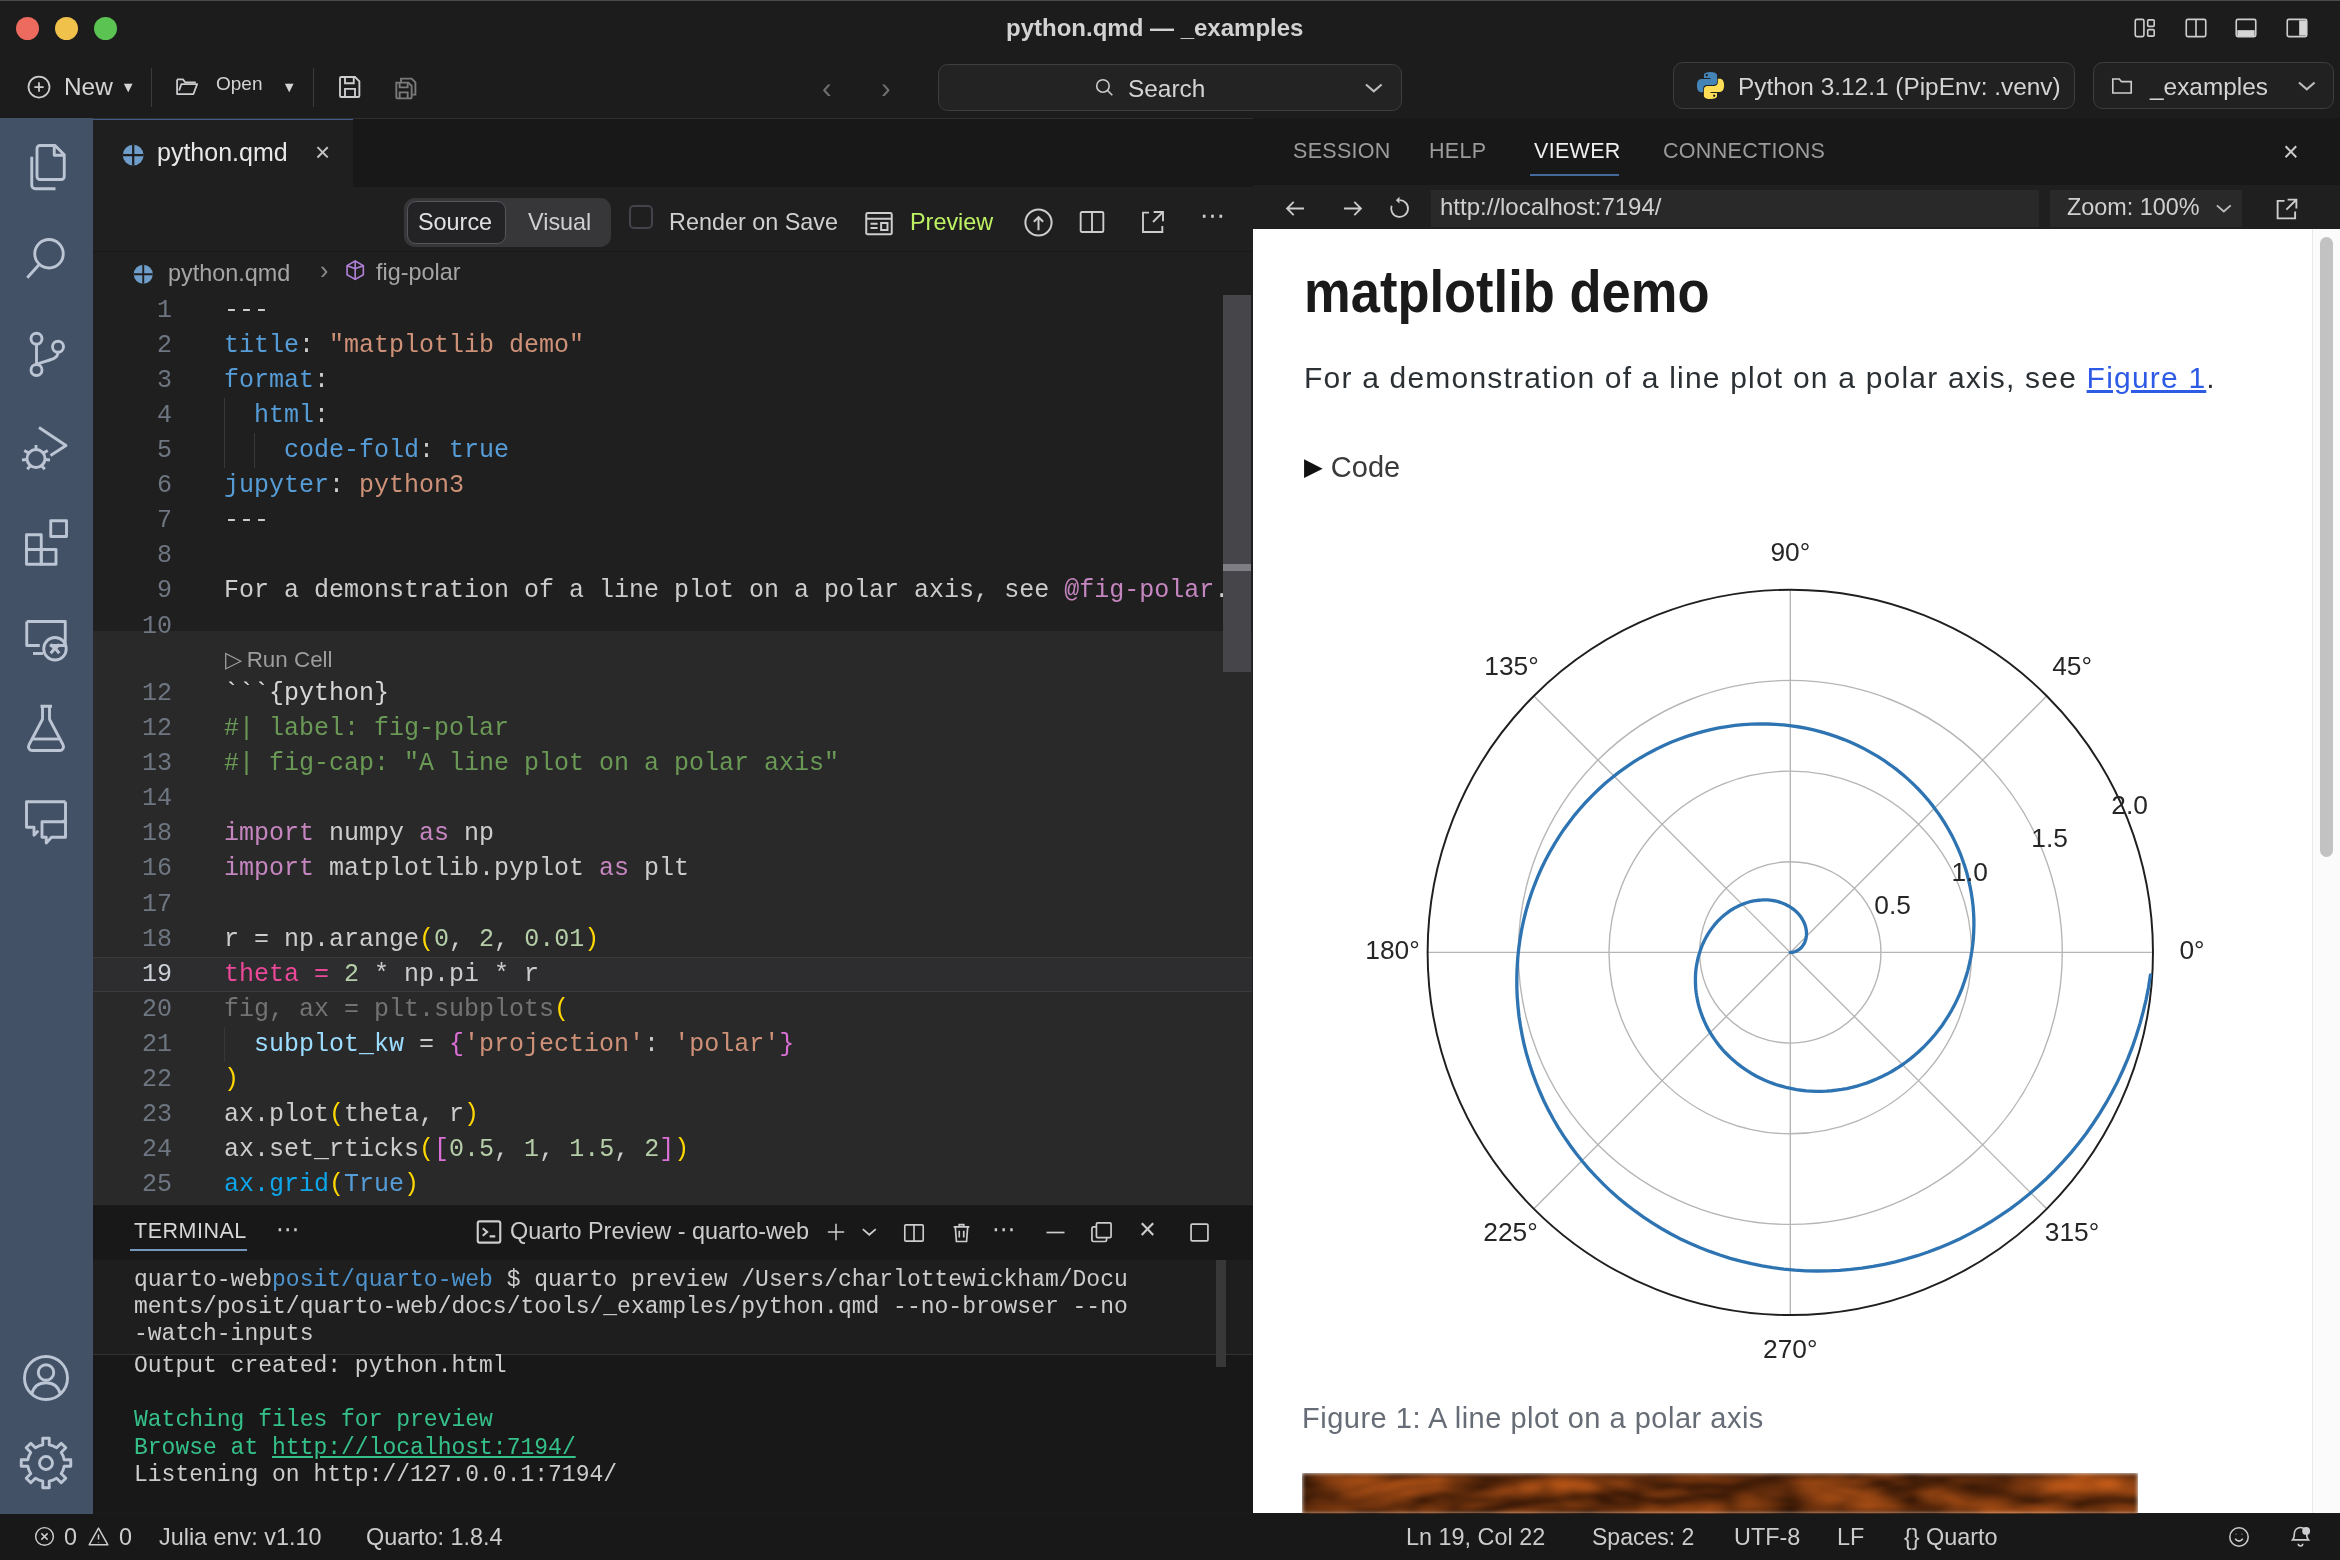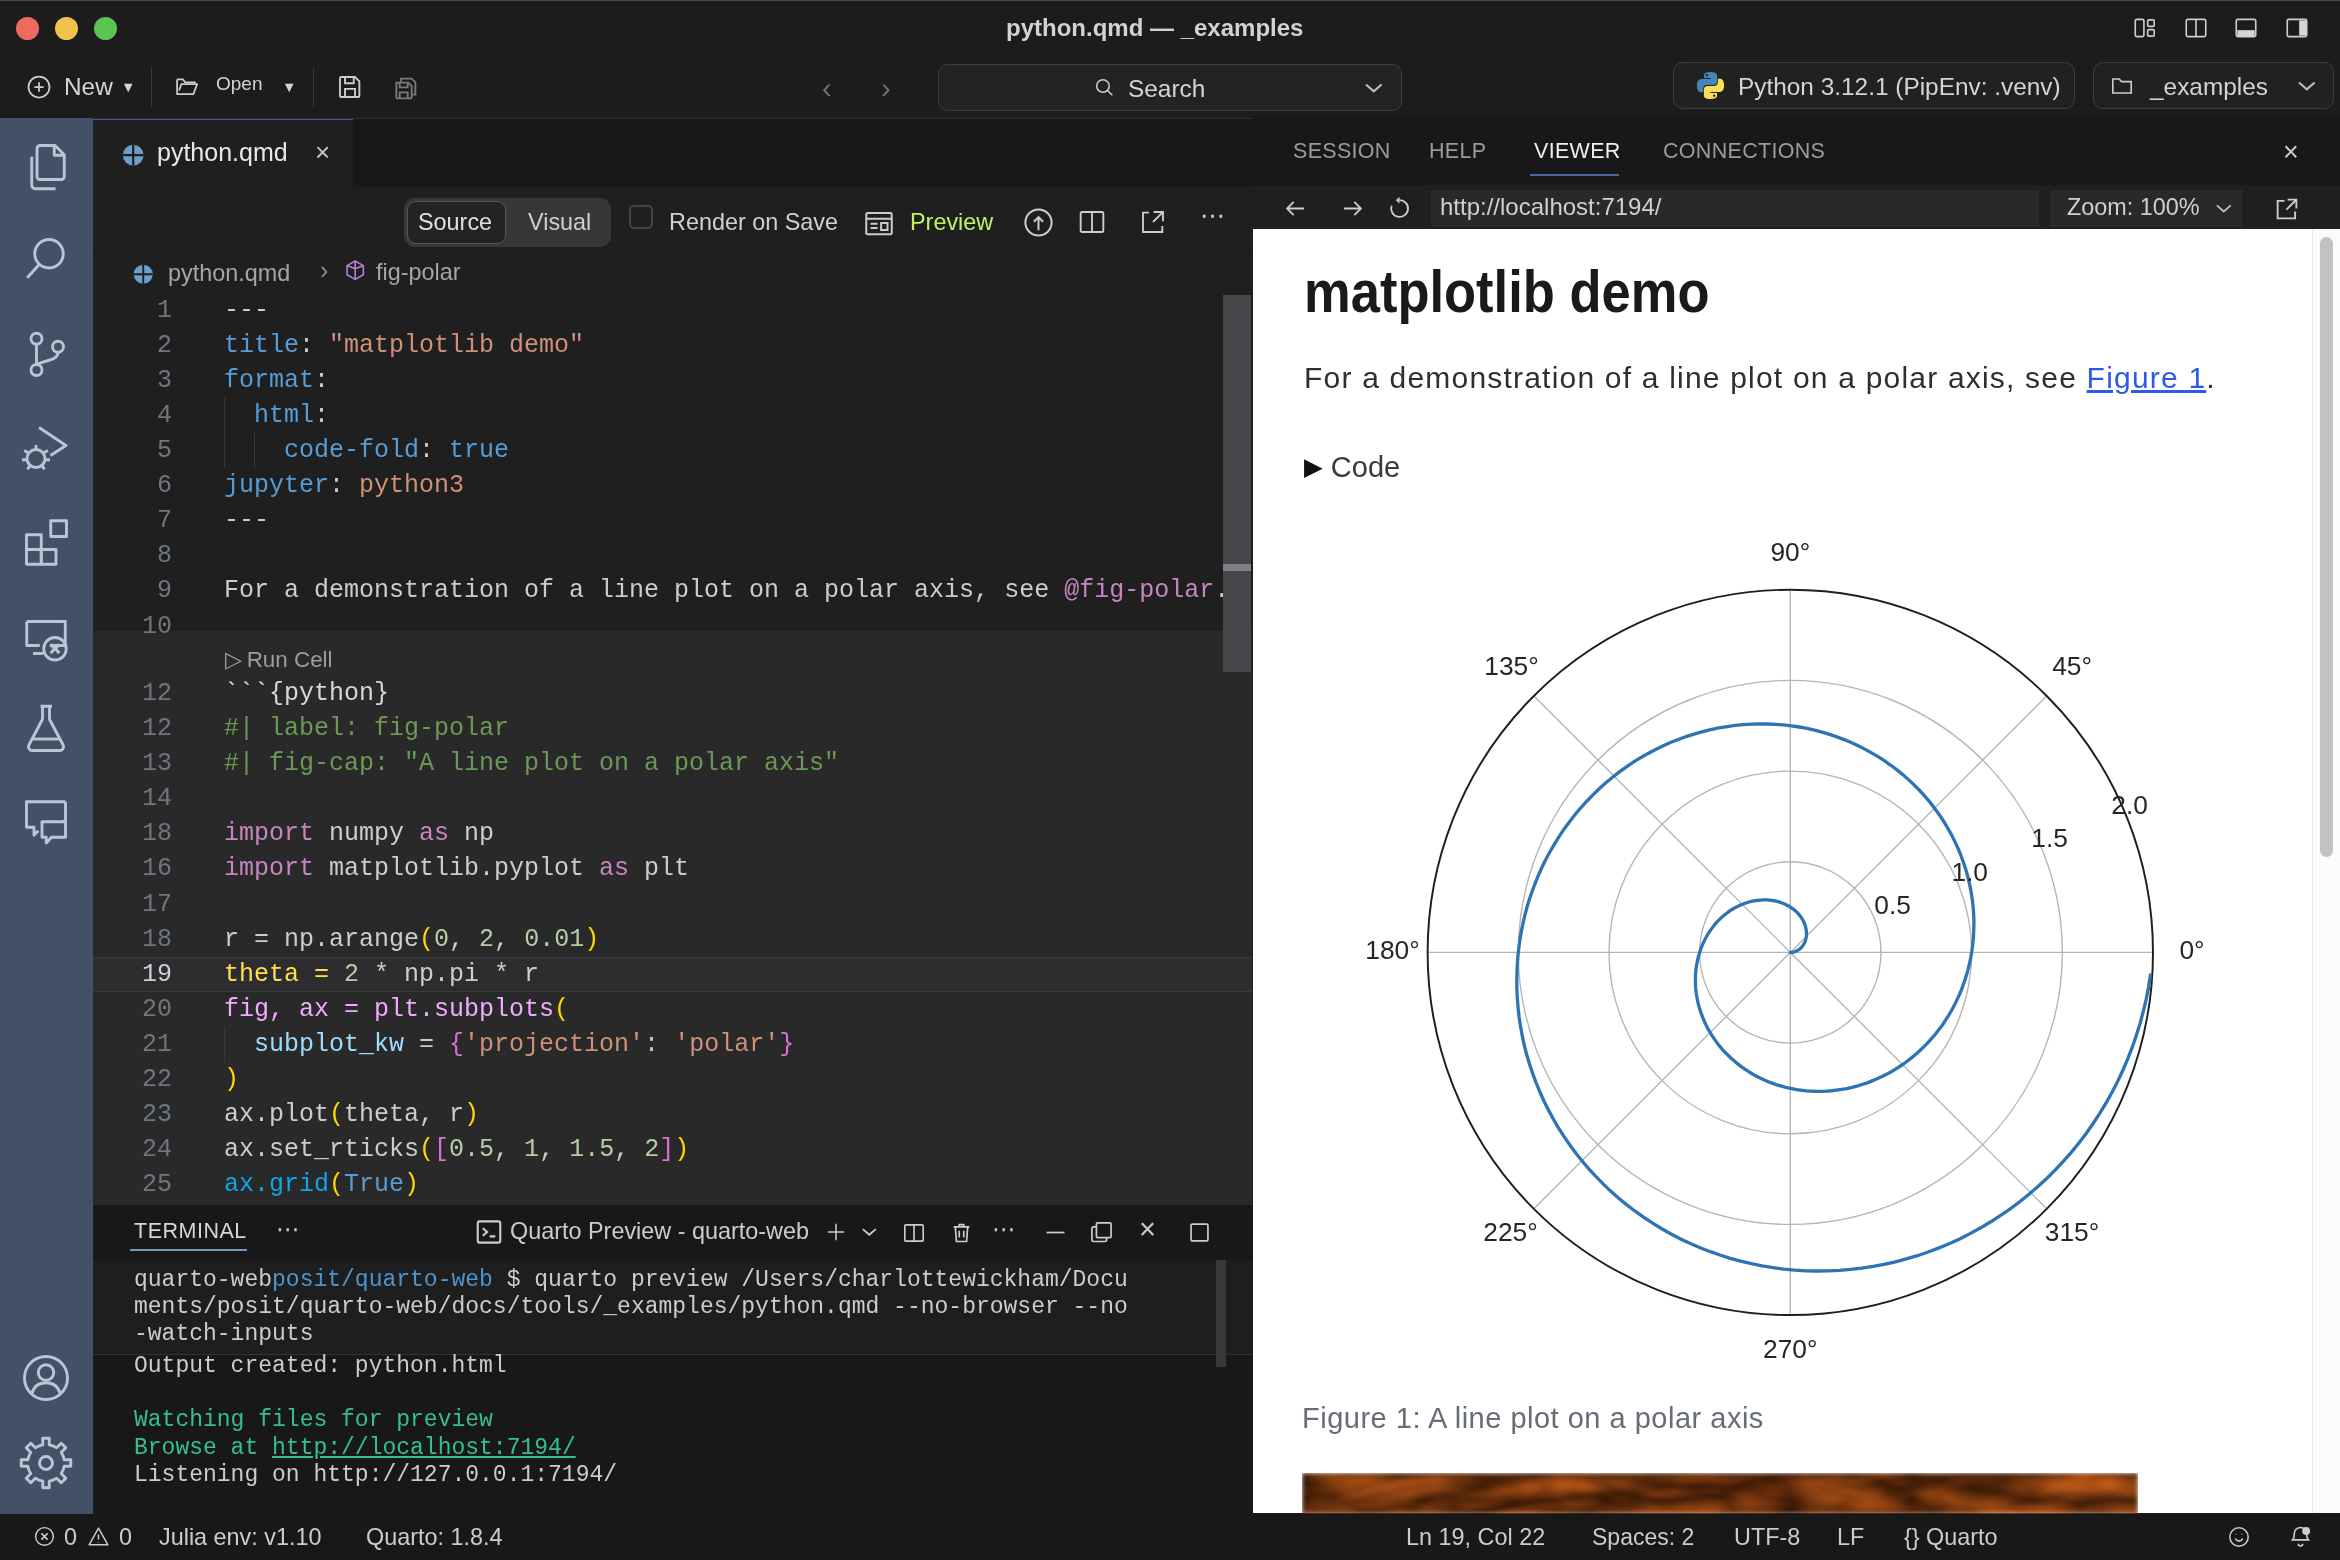--- a/index.html
+++ b/index.html
@@ -226,22 +226,22 @@
 <div style="position:absolute;left:224px;top:433px;height:35px;line-height:35px;white-space:pre;font-family:'Liberation Mono',monospace;font-size:25px"><span style="color:#cccccc">    </span><span style="color:#569cd6">code-fold</span><span style="color:#cccccc">: </span><span style="color:#569cd6">true</span></div>
 <div style="position:absolute;left:224px;top:468px;height:35px;line-height:35px;white-space:pre;font-family:'Liberation Mono',monospace;font-size:25px"><span style="color:#569cd6">jupyter</span><span style="color:#cccccc">: </span><span style="color:#ce9178">python3</span></div>
 <div style="position:absolute;left:224px;top:503px;height:35px;line-height:35px;white-space:pre;font-family:'Liberation Mono',monospace;font-size:25px"><span style="color:#cccccc">---</span></div>
 <div style="position:absolute;left:224px;top:573px;height:35px;line-height:35px;white-space:pre;font-family:'Liberation Mono',monospace;font-size:25px"><span style="color:#cccccc">For a demonstration of a line plot on a polar axis, see </span><span style="color:#c586c0">@fig-polar</span><span style="color:#cccccc">.</span></div>
 <div style="position:absolute;left:224px;top:676px;height:35px;line-height:35px;white-space:pre;font-family:'Liberation Mono',monospace;font-size:25px"><span style="color:#d7d7d7">```{python}</span></div>
 <div style="position:absolute;left:224px;top:711px;height:35px;line-height:35px;white-space:pre;font-family:'Liberation Mono',monospace;font-size:25px"><span style="color:#6a9955">#| label: fig-polar</span></div>
 <div style="position:absolute;left:224px;top:746px;height:35px;line-height:35px;white-space:pre;font-family:'Liberation Mono',monospace;font-size:25px"><span style="color:#6a9955">#| fig-cap: "A line plot on a polar axis"</span></div>
 <div style="position:absolute;left:224px;top:816px;height:35px;line-height:35px;white-space:pre;font-family:'Liberation Mono',monospace;font-size:25px"><span style="color:#c586c0">import</span><span style="color:#cccccc"> numpy </span><span style="color:#c586c0">as</span><span style="color:#cccccc"> np</span></div>
 <div style="position:absolute;left:224px;top:851px;height:35px;line-height:35px;white-space:pre;font-family:'Liberation Mono',monospace;font-size:25px"><span style="color:#c586c0">import</span><span style="color:#cccccc"> matplotlib.pyplot </span><span style="color:#c586c0">as</span><span style="color:#cccccc"> plt</span></div>
 <div style="position:absolute;left:224px;top:922px;height:35px;line-height:35px;white-space:pre;font-family:'Liberation Mono',monospace;font-size:25px"><span style="color:#cccccc">r = np.arange</span><span style="color:#ffd700">(</span><span style="color:#b5cea8">0</span><span style="color:#cccccc">, </span><span style="color:#b5cea8">2</span><span style="color:#cccccc">, </span><span style="color:#b5cea8">0.01</span><span style="color:#ffd700">)</span></div>
-<div style="position:absolute;left:224px;top:957px;height:35px;line-height:35px;white-space:pre;font-family:'Liberation Mono',monospace;font-size:25px"><span style="color:#fde047">theta = </span><span style="color:#b5cea8">2</span><span style="color:#cccccc"> * np.pi * r</span></div>
-<div style="position:absolute;left:224px;top:992px;height:35px;line-height:35px;white-space:pre;font-family:'Liberation Mono',monospace;font-size:25px"><span style="color:#f0abfc">fig, ax = plt.subplots</span><span style="color:#ffd700">(</span></div>
+<div style="position:absolute;left:224px;top:957px;height:35px;line-height:35px;white-space:pre;font-family:'Liberation Mono',monospace;font-size:25px"><span style="color:#ec4899">theta = </span><span style="color:#b5cea8">2</span><span style="color:#cccccc"> * np.pi * r</span></div>
+<div style="position:absolute;left:224px;top:992px;height:35px;line-height:35px;white-space:pre;font-family:'Liberation Mono',monospace;font-size:25px"><span style="color:#737373">fig, ax = plt.subplots</span><span style="color:#ffd700">(</span></div>
 <div style="position:absolute;left:224px;top:1027px;height:35px;line-height:35px;white-space:pre;font-family:'Liberation Mono',monospace;font-size:25px"><span style="color:#cccccc">  </span><span style="color:#9cdcfe">subplot_kw</span><span style="color:#cccccc"> = </span><span style="color:#da70d6">{</span><span style="color:#ce9178">'projection'</span><span style="color:#cccccc">: </span><span style="color:#ce9178">'polar'</span><span style="color:#da70d6">}</span></div>
 <div style="position:absolute;left:224px;top:1062px;height:35px;line-height:35px;white-space:pre;font-family:'Liberation Mono',monospace;font-size:25px"><span style="color:#ffd700">)</span></div>
 <div style="position:absolute;left:224px;top:1097px;height:35px;line-height:35px;white-space:pre;font-family:'Liberation Mono',monospace;font-size:25px"><span style="color:#cccccc">ax.plot</span><span style="color:#ffd700">(</span><span style="color:#cccccc">theta, r</span><span style="color:#ffd700">)</span></div>
 <div style="position:absolute;left:224px;top:1132px;height:35px;line-height:35px;white-space:pre;font-family:'Liberation Mono',monospace;font-size:25px"><span style="color:#cccccc">ax.set_rticks</span><span style="color:#ffd700">(</span><span style="color:#da70d6">[</span><span style="color:#b5cea8">0.5</span><span style="color:#cccccc">, </span><span style="color:#b5cea8">1</span><span style="color:#cccccc">, </span><span style="color:#b5cea8">1.5</span><span style="color:#cccccc">, </span><span style="color:#b5cea8">2</span><span style="color:#da70d6">]</span><span style="color:#ffd700">)</span></div>
 <div style="position:absolute;left:224px;top:1167px;height:35px;line-height:35px;white-space:pre;font-family:'Liberation Mono',monospace;font-size:25px"><span style="color:#0ea5e9">ax.grid</span><span style="color:#ffd700">(</span><span style="color:#569cd6">True</span><span style="color:#ffd700">)</span></div>
 <div style="position:absolute;left:1223px;top:295px;width:28px;height:377px;background:#45454a"></div>
 <div style="position:absolute;left:1223px;top:564px;width:28px;height:6.8px;background:#7e7e84"></div>
 
 <div class="abs" style="left:93px;top:1204px;width:1161px;height:309px;background:#181818;border-top:1px solid #2b2b2b"></div>
 <div class="t" style="left:134px;top:1219px;font-size:21.5px;color:#d6d6d6;letter-spacing:0.5px">TERMINAL</div>

